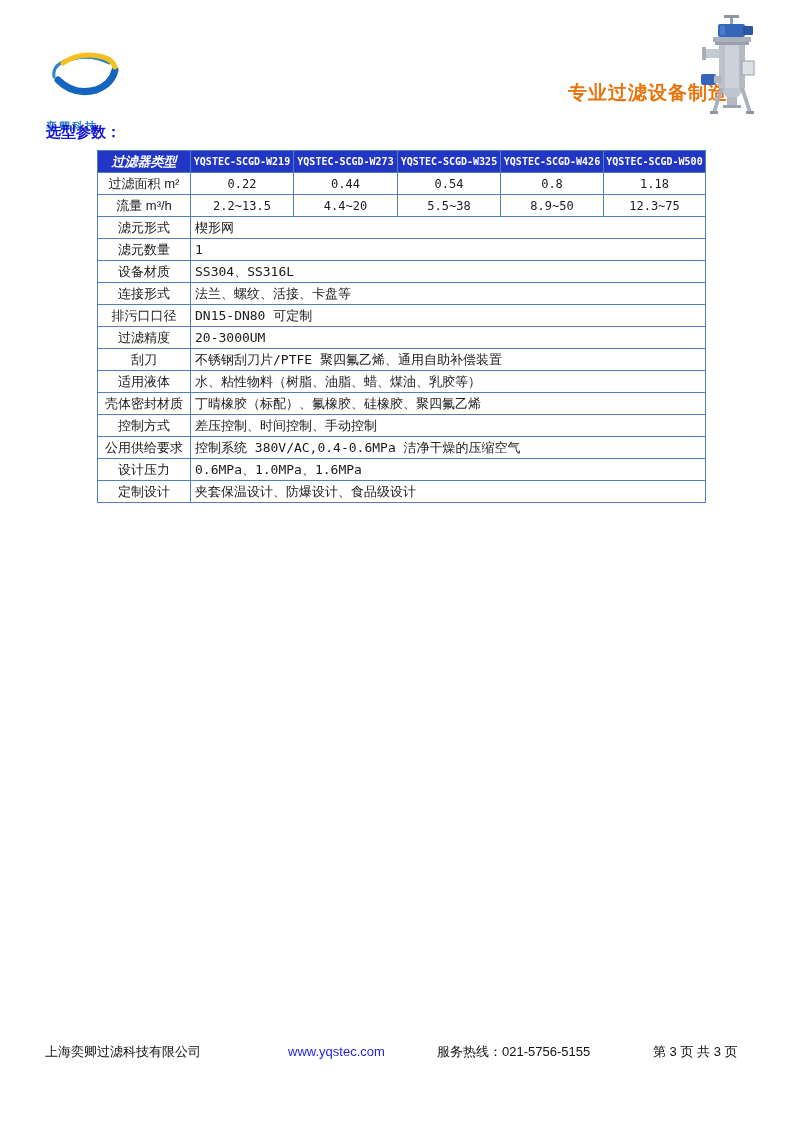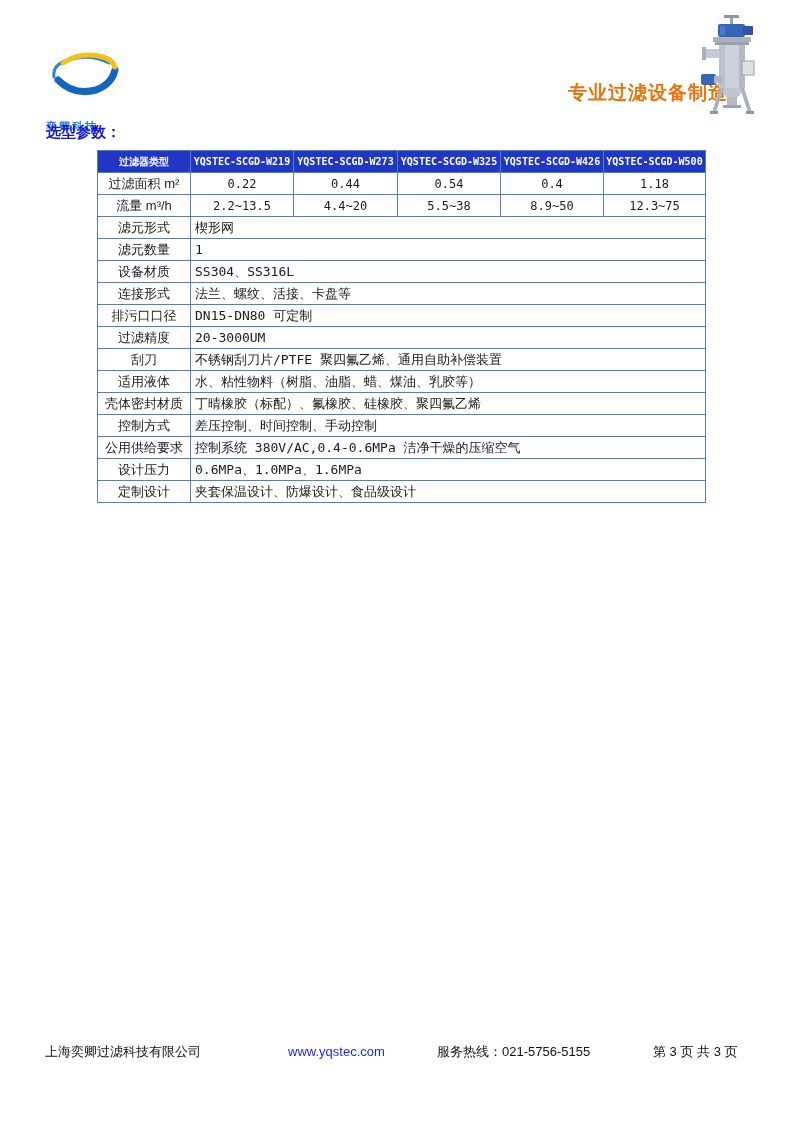--- a/index.html
+++ b/index.html
@@ -37,21 +37,21 @@
   }
   table.spec th, table.spec td {
     border:1px solid #4f81bd; height:22px; padding:0 4px;
     vertical-align:middle; overflow:hidden; white-space:nowrap;
   }
   table.spec thead th {
     background:#2236c6; color:#ffffff; font-weight:bold;
     font-family:"DejaVu Sans Mono", monospace;
     font-size:10px; text-align:center; padding:0 1px; letter-spacing:0;
   }
-  table.spec thead th.first { font-size:10px; font-family:"Liberation Sans", sans-serif; }
+  table.spec thead th.first { font-size:13px; font-family:"Liberation Sans", sans-serif;font-style:italic; }
   td.rowlabel { text-align:center; font-size:13px; background:#ffffff; }
   td.val {
     text-align:center;
     font-family:"DejaVu Sans Mono", monospace; font-size:12px;
   }
   td.span-val {
     text-align:left; padding-left:22px; font-size:13px;
     font-family:"DejaVu Sans Mono","Liberation Sans", monospace;
   }
 
@@ -134,21 +134,21 @@
         <th>YQSTEC-SCGD-W426</th>
         <th>YQSTEC-SCGD-W500</th>
       </tr>
     </thead>
     <tbody>
       <tr>
         <td class="rowlabel">过滤面积 m²</td>
         <td class="val">0.22</td>
         <td class="val">0.44</td>
         <td class="val">0.54</td>
-        <td class="val">0.4</td>
+        <td class="val">0.8</td>
         <td class="val">1.18</td>
       </tr>
       <tr>
         <td class="rowlabel">流量 m³/h</td>
         <td class="val">2.2~13.5</td>
         <td class="val">4.4~20</td>
         <td class="val">5.5~38</td>
         <td class="val">8.9~50</td>
         <td class="val">12.3~75</td>
       </tr>

